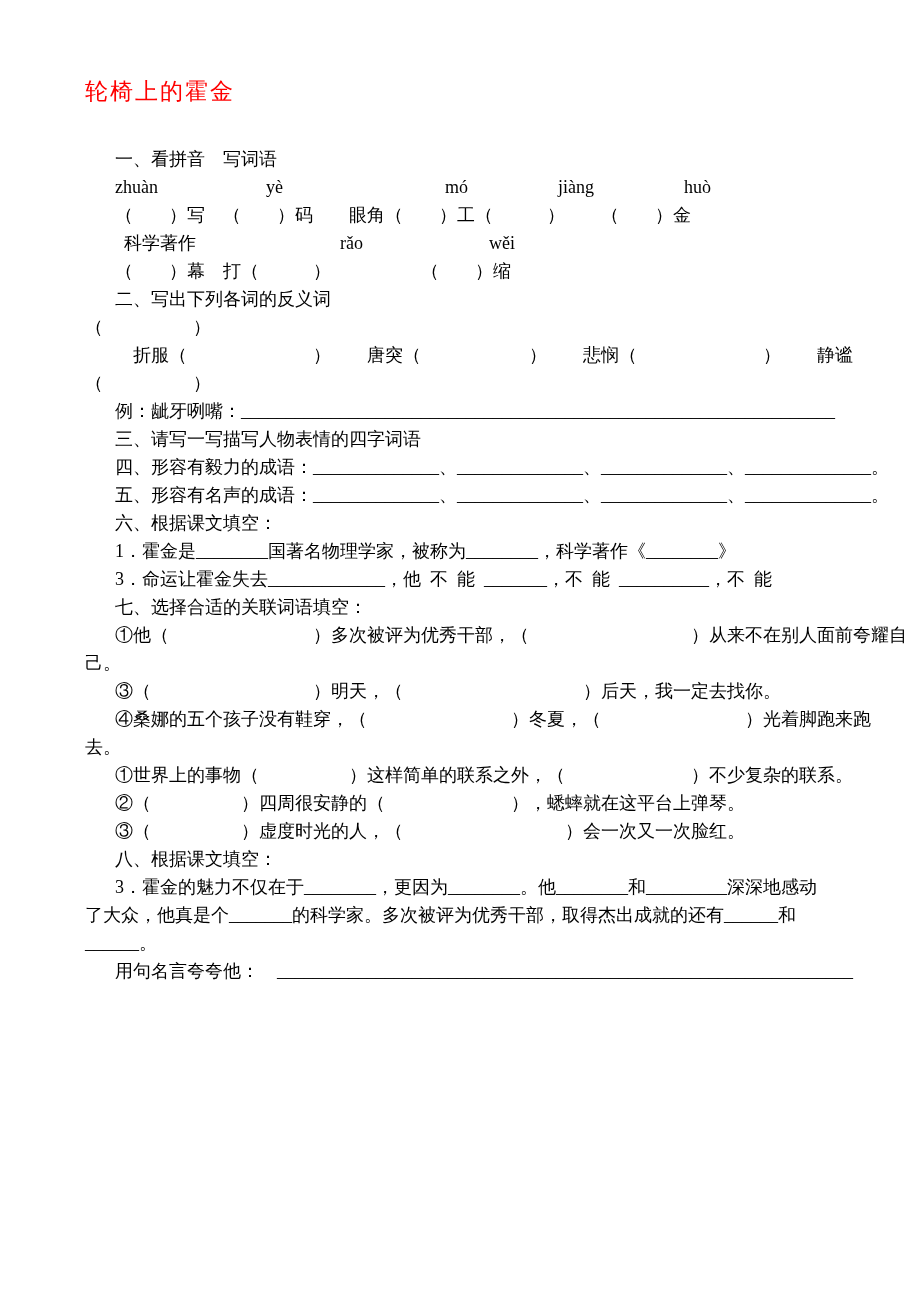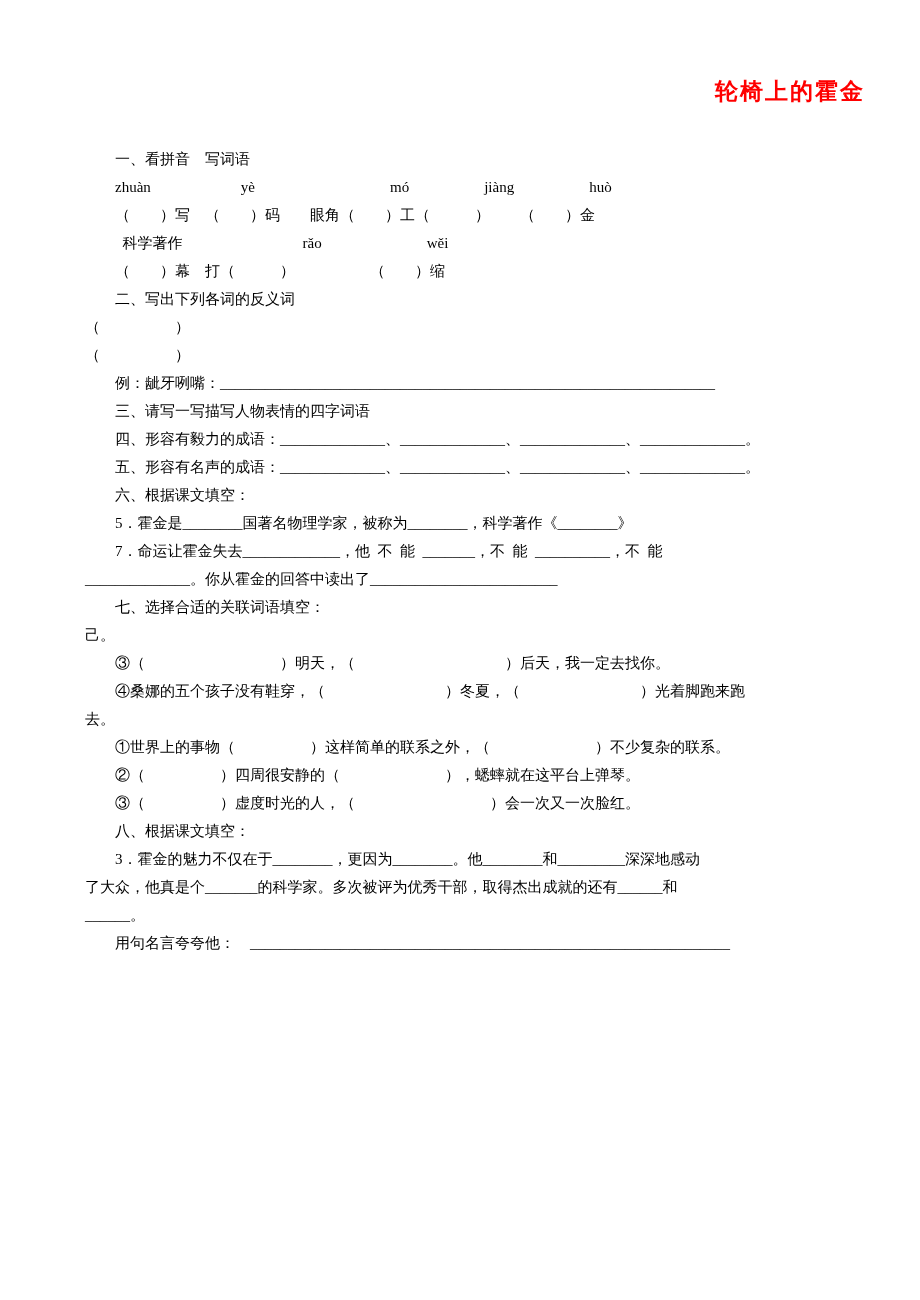--- a/index.html
+++ b/index.html
@@ -7,55 +7,56 @@
     width: 920px;
     height: 1300px;
     background: #ffffff;
     overflow: hidden;
     color: #000000;
     font-family: "Liberation Serif", "DejaVu Serif", serif;
   }
   .doc { padding: 76px 55px 0 85px; }
   .title {
     font-size: 23px;
-    font-weight: bold;
-    text-align: right;
+    font-weight: normal;
+    text-align: left;
     letter-spacing: 2px;
     margin: 0 0 38px 0;
   }
   .line {
-    font-size: 15px;
+    font-size: 18px;
     line-height: 28px;
     white-space: pre;
   }
   .indent { padding-left: 30px; }
 </style>
 </head>
 <body>
 
 <div class="doc">
   <h1 class="title" style="color: rgb(255, 0, 0);">轮椅上的霍金</h1>
   <div>
       <div class="line indent">一、看拼音　写词语</div>
       <div class="line indent">zhuàn　　　　　　yè　　　　　　　　　mó　　　　　jiàng　　　　　huò</div>
       <div class="line indent">（　　）写　（　　）码　　眼角（　　）工（　　　）　　（　　）金</div>
       <div class="line indent">  科学著作　　　　　　　　rǎo　　　　　　　wěi</div>
       <div class="line indent">（　　）幕　打（　　　）　　　　　（　　）缩</div>
       <div class="line indent">二、写出下列各词的反义词</div>
       <div class="line">（　　　　　）</div>
+      <div class="line indent">　折服（　　　　　　　）　　唐突（　　　　　　）　　悲悯（　　　　　　　）　　静谧</div>
       <div class="line">（　　　　　）</div>
       <div class="line indent">例：龇牙咧嘴：__________________________________________________________________</div>
       <div class="line indent">三、请写一写描写人物表情的四字词语</div>
       <div class="line indent">四、形容有毅力的成语：______________、______________、______________、______________。</div>
       <div class="line indent">五、形容有名声的成语：______________、______________、______________、______________。</div>
       <div class="line indent">六、根据课文填空：</div>
-      <div class="line indent">5．霍金是________国著名物理学家，被称为________，科学著作《________》</div>
-      <div class="line indent">7．命运让霍金失去_____________，他  不  能  _______，不  能  __________，不  能</div>
-      <div class="line">______________。你从霍金的回答中读出了_________________________</div>
+      <div class="line indent">1．霍金是________国著名物理学家，被称为________，科学著作《________》</div>
+      <div class="line indent">3．命运让霍金失去_____________，他  不  能  _______，不  能  __________，不  能</div>
       <div class="line indent">七、选择合适的关联词语填空：</div>
+      <div class="line indent">①他（　　　　　　　　）多次被评为优秀干部，（　　　　　　　　　）从来不在别人面前夸耀自</div>
       <div class="line">己。</div>
       <div class="line indent">③（　　　　　　　　　）明天，（　　　　　　　　　　）后天，我一定去找你。</div>
       <div class="line indent">④桑娜的五个孩子没有鞋穿，（　　　　　　　　）冬夏，（　　　　　　　　）光着脚跑来跑</div>
       <div class="line">去。</div>
       <div class="line indent">①世界上的事物（　　　　　）这样简单的联系之外，（　　　　　　　）不少复杂的联系。</div>
       <div class="line indent">②（　　　　　）四周很安静的（　　　　　　　），蟋蟀就在这平台上弹琴。</div>
       <div class="line indent">③（　　　　　）虚度时光的人，（　　　　　　　　　）会一次又一次脸红。</div>
       <div class="line indent">八、根据课文填空：</div>
       <div class="line indent">3．霍金的魅力不仅在于________，更因为________。他________和_________深深地感动</div>
       <div class="line">了大众，他真是个_______的科学家。多次被评为优秀干部，取得杰出成就的还有______和</div>

